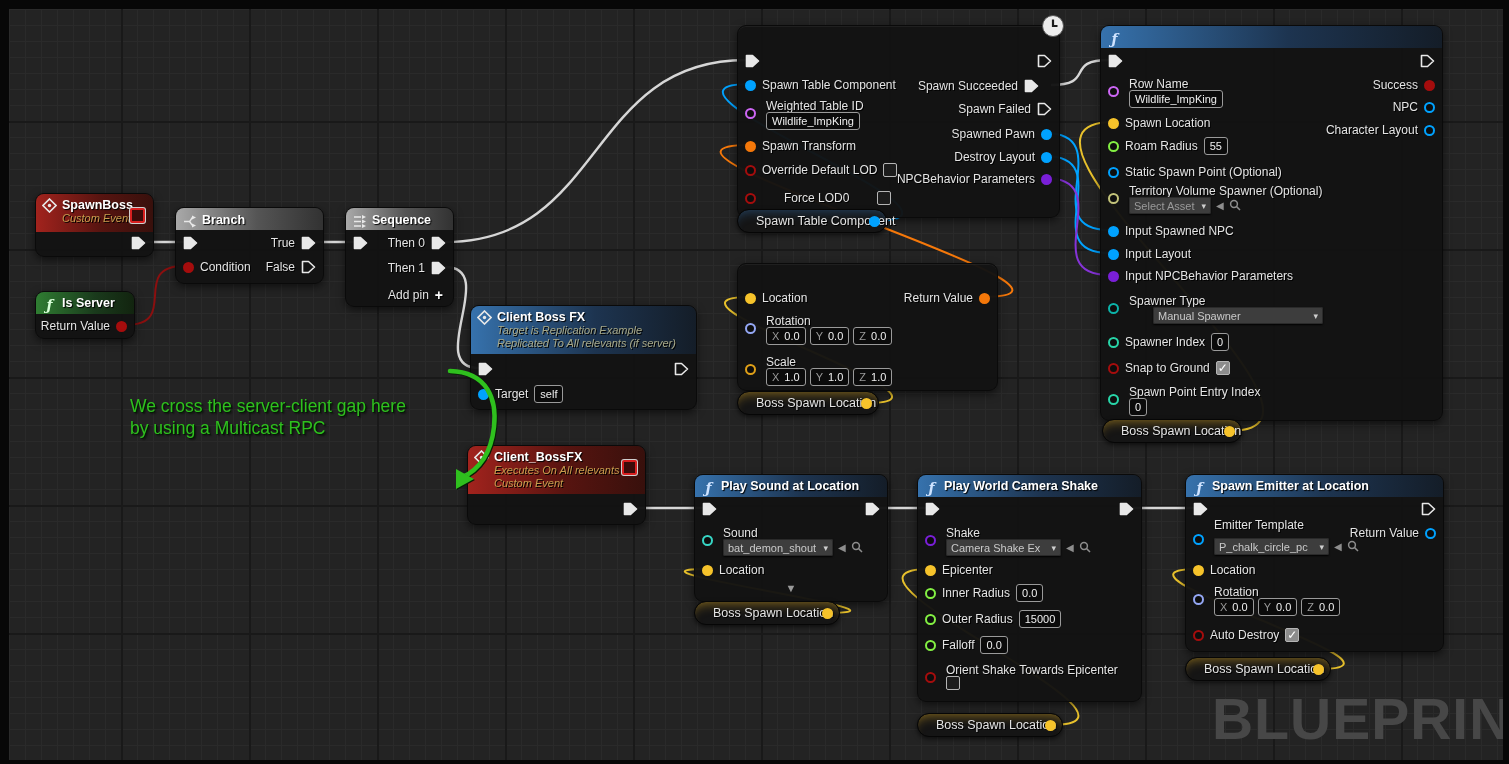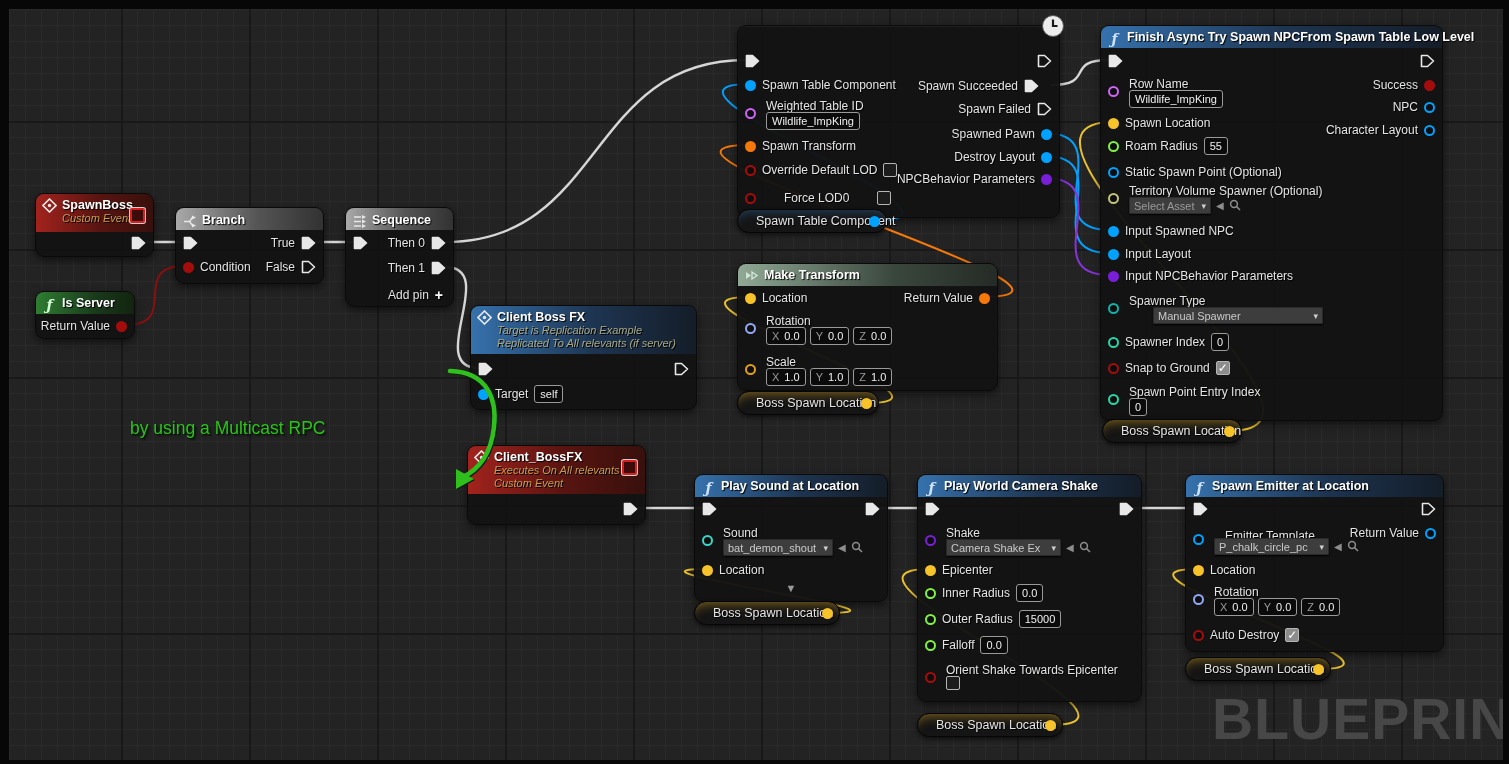--- a/index.html
+++ b/index.html
@@ -329,27 +329,20 @@
           </span>
         </div>
         <div class="prow" style="top: 144px; right: 7px;">
           <span class="plbl">NPCBehavior Parameters</span>
           <span style="display: inline-flex;">
             <div class="circ" style="border: 2.5px solid rgb(122, 31, 216); background: rgb(122, 31, 216);"></div>
           </span>
         </div>
       </div>
       <div class="node" style="left: 737px; top: 263px; width: 259px; height: 126px;">
-        <div class="hdr h-make" style="height: 22px;">
-          <span class="ic"><svg width="15" height="15" viewBox="0 0 15 15">
-              <path d="M2 4 L7 7.5 L2 11 Z" fill="#cfe6d4"></path>
-              <path d="M8 4 L13 7.5 L8 11 Z" fill="none" stroke="#cfe6d4" stroke-width="1.4"></path>
-            </svg></span>
-          <span class="ttl">Make Transform</span>
-        </div>
         <div class="prow" style="top: 25px; left: 7px;">
           <span style="display: inline-flex;">
             <div class="circ" style="border: 2.5px solid rgb(246, 195, 43); background: rgb(246, 195, 43);"></div>
           </span>
           <span class="plbl">Location</span>
         </div>
         <div style="position: absolute; left: 7px; top: 59px;">
           <div class="circ" style="border: 2.5px solid rgb(148, 167, 244); background: rgba(10, 10, 10, 0.6);"></div>
         </div>
         <div class="slbl" style="left: 28px; top: 50px;">Rotation</div>
@@ -388,21 +381,20 @@
         <div class="prow" style="top: 25px; right: 7px;">
           <span class="plbl">Return Value</span>
           <span style="display: inline-flex;">
             <div class="circ" style="border: 2.5px solid rgb(245, 120, 10); background: rgb(245, 120, 10);"></div>
           </span>
         </div>
       </div>
       <div class="node" style="left: 1100px; top: 25px; width: 341px; height: 394px;">
         <div class="hdr h-func" style="height: 22px;">
           <span class="ic"><span class="fnicon" style="color: rgb(207, 227, 255);">ƒ</span></span>
-          <span class="ttl">Finish Async Try Spawn NPCFrom Spawn Table Low Level</span>
         </div>
         <div class="prow" style="top: 26px; left: 7px;">
           <span style="display: inline-flex;">
             <svg width="15" height="14" viewBox="0 0 15 14">
               <path d="M1.5,1.5 h6 L13.5,7 L7.5,12.5 h-6 z" fill="#e8e8e8" stroke="#e8e8e8" stroke-width="1.6" stroke-linejoin="round"></path>
             </svg>
           </span>
         </div>
         <div style="position: absolute; left: 7px; top: 60px;">
           <div class="circ" style="border: 2.5px solid rgb(205, 102, 245); background: rgba(10, 10, 10, 0.6);"></div>
@@ -640,21 +632,21 @@
         <div class="prow" style="top: 25px; right: 7px;">
           <span style="display: inline-flex;">
             <svg width="15" height="14" viewBox="0 0 15 14">
               <path d="M1.5,1.5 h6 L13.5,7 L7.5,12.5 h-6 z" fill="none" stroke="#e8e8e8" stroke-width="1.6" stroke-linejoin="round"></path>
             </svg>
           </span>
         </div>
         <div style="position: absolute; left: 7px; top: 59px;">
           <div class="circ" style="border: 2.5px solid rgb(0, 162, 255); background: rgba(10, 10, 10, 0.6);"></div>
         </div>
-        <div class="slbl" style="left: 28px; top: 54px; margin-left: 11px;">Emitter Template</div>
+        <div class="slbl" style="left: 28px; top: 43px;">Emitter Template</div>
         <div style="display: flex; align-items: center; gap: 5px; position: absolute; left: 28px; top: 63px;">
           <span class="sel" style="width: 105px;">
             <span>P_chalk_circle_pc</span>
             <span class="car">▾</span>
           </span>
           <span class="aico">◀</span>
           <span class="aico"><svg width="12" height="12" viewBox="0 0 12 12">
               <circle cx="5" cy="5" r="3.4" fill="none" stroke="#8d8d8d" stroke-width="1.5"></circle>
               <path d="M7.6,7.6 L11,11" stroke="#8d8d8d" stroke-width="1.5"></path>
             </svg></span>
@@ -715,20 +707,21 @@
       </div>
       <div class="pill" style="left: 917px; top: 713px; width: 146px; box-shadow: rgba(255, 195, 40, 0.5) 0px 9px 12px -8px inset, rgba(0, 0, 0, 0.6) 0px 2px 5px;">
         <span class="plbl">Boss Spawn Location</span>
         <div class="circ" style="border: 2.5px solid rgb(246, 195, 43); background: rgb(246, 195, 43);"></div>
       </div>
       <div class="pill" style="left: 1185px; top: 657px; width: 146px; box-shadow: rgba(255, 195, 40, 0.5) 0px 9px 12px -8px inset, rgba(0, 0, 0, 0.6) 0px 2px 5px;">
         <span class="plbl">Boss Spawn Location</span>
         <div class="circ" style="border: 2.5px solid rgb(246, 195, 43); background: rgb(246, 195, 43);"></div>
       </div>
     </div>
+  <div id="comment1" style="left: 130px; top: 396px; color: rgb(47, 192, 30);">We cross the server-client gap here</div>
   <div id="comment2" style="left: 130px; top: 418px; color: rgb(47, 192, 30);">by using a Multicast RPC</div>
   <svg class="anno" width="1509" height="764">
     <path d="M450,371 C488,372 497,400 494,427 C491,454 479,470 461,478" fill="none" stroke="#2fc01e" stroke-width="4.5" stroke-linecap="round" style="filter:drop-shadow(1px 1px 0 #062005)"></path>
     <polygon points="456,469 474,479 456,489" fill="#2fc01e" style="filter:drop-shadow(1px 1px 0 #062005)"></polygon>
   </svg>
   <div id="watermark">BLUEPRINT</div>
   <div class="edge" style="left:0;top:0;width:1509px;height:9px;"></div>
   <div class="edge" style="left:0;top:0;width:9px;height:764px;"></div>
   <div class="edge" style="right:0;top:0;width:6px;height:764px;"></div>
   <div class="edge" style="left:0;bottom:0;width:1509px;height:4px;"></div>

